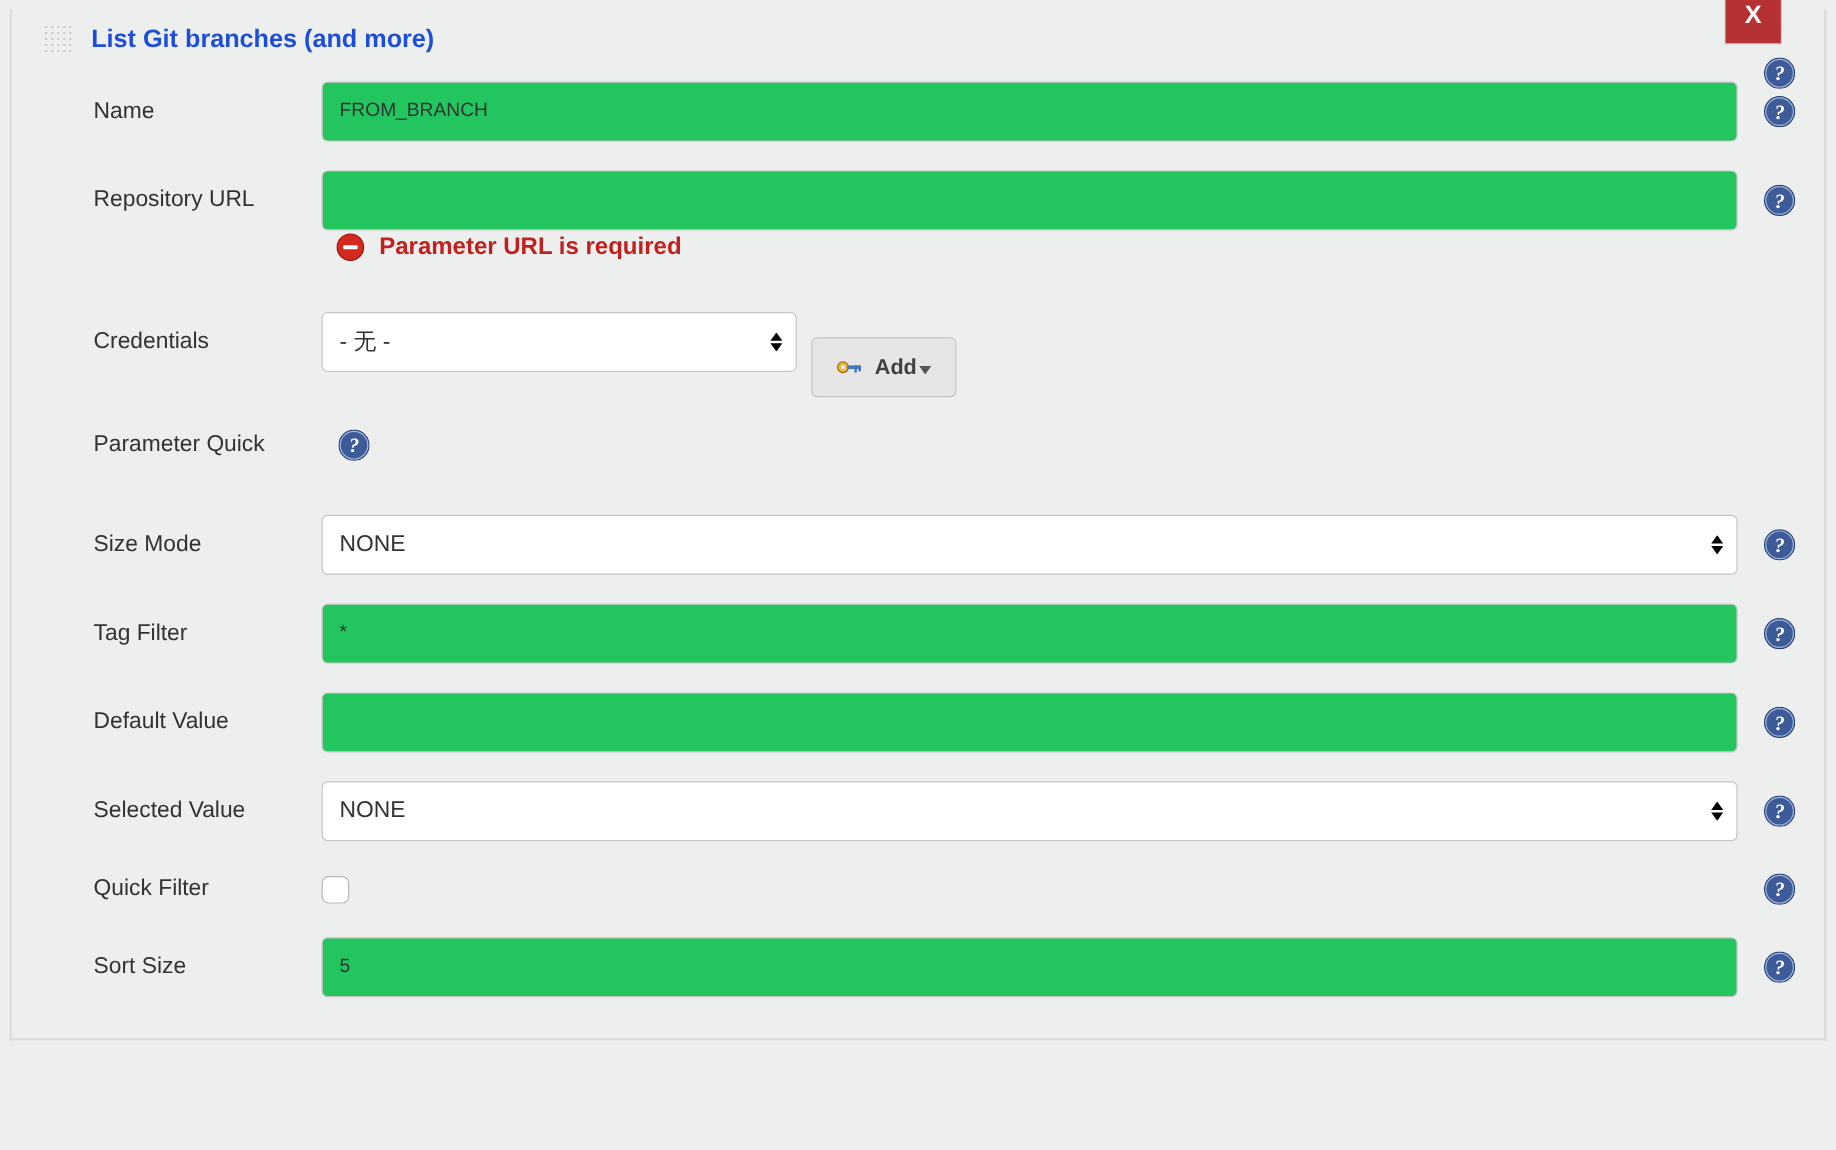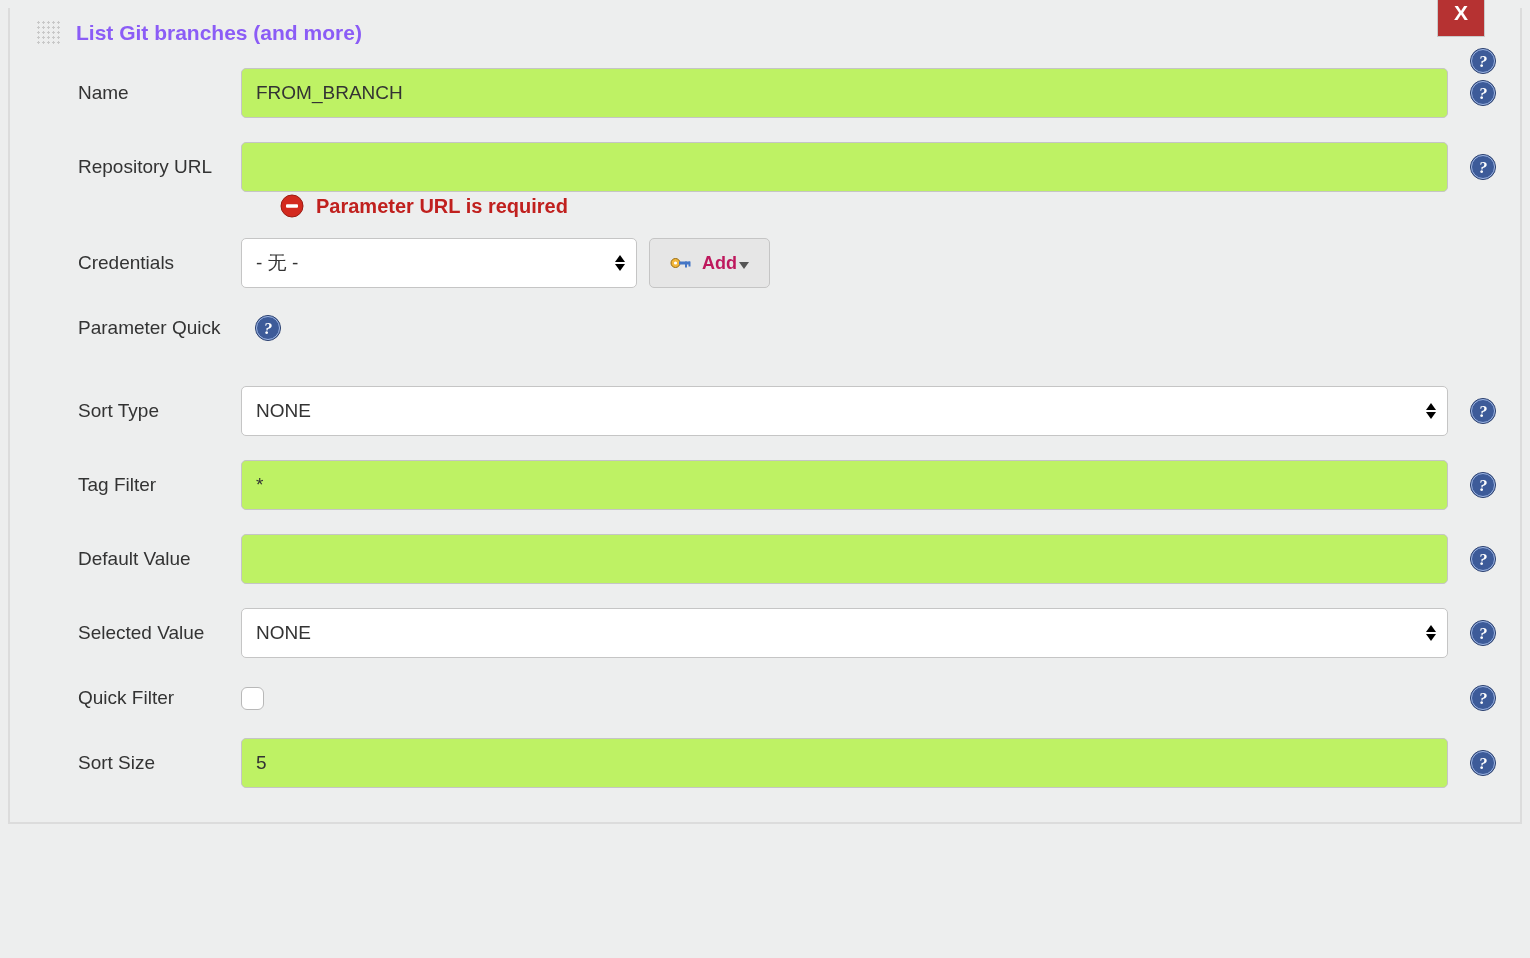--- a/index.html
+++ b/index.html
@@ -30,21 +30,21 @@
     background-image:
       radial-gradient(#c8c8c8 1.2px, transparent 1.2px);
     background-size: 5px 5px;
     background-position: 0 0;
     flex: none;
     cursor: move;
   }
   .panel-title {
     font-weight: 700;
     font-size: 21px;
-    color: #8b5cf6;
+    color: #1d4ed8;
   }
   .close-btn {
     position: absolute;
     top: -18px;
     right: 36px;
     width: 46px;
     height: 46px;
     background: #b63232;
     color: #fff;
     font-weight: 700;
@@ -59,21 +59,21 @@
   .form {
     padding: 4px 0 2px 0;
   }
   .row {
     display: flex;
     align-items: center;
     padding: 12px 0;
     min-height: 56px;
   }
   .label-col {
-    width: 231px;
+    width: 258px;
     flex: none;
     padding-left: 68px;
     color: #333;
     font-size: 19px;
   }
   .input-col {
     flex: 1;
     display: flex;
     align-items: center;
     gap: 12px;
@@ -85,22 +85,22 @@
     display: flex;
     justify-content: flex-start;
     padding-left: 14px;
   }
   input[type=text].tf {
     width: 100%;
     height: 50px;
     border: 1px solid #c5c5c5;
     border-radius: 5px;
     padding: 0 14px;
-    font-size: 19px;
-    background: #bef264;
+    font-size: 16px;
+    background: #22c55e;
     color: #333;
   }
   .select-wrap {
     position: relative;
     display: inline-block;
     background: #fff;
     border: 1px solid #c5c5c5;
     border-radius: 5px;
     height: 50px;
   }
@@ -159,24 +159,25 @@
   }
   .add-btn {
     display: inline-flex;
     align-items: center;
     gap: 10px;
     height: 50px;
     padding: 0 20px;
     border: 1px solid #c5c5c5;
     border-radius: 5px;
     background: #e6e6e6;
-    color: #be185d;
+    color: #404040;
     font-weight: 700;
     font-size: 18px;
     cursor: pointer;
+    margin-top: 43px;
   }
   .add-btn .key-icon { width: 22px; height: 16px; display:inline-block; }
   .add-btn .drop-caret { margin-left: -8px; }
 </style>
 </head>
 <body>
 
 <div class="panel">
 
   <button class="close-btn">X</button>
@@ -285,21 +286,21 @@
             <circle cx="13" cy="13" r="11.5" fill="none" stroke="#9fb6e3" stroke-width="1"></circle>
             <text x="13" y="19" text-anchor="middle" font-family="Georgia,serif" font-weight="bold" font-style="italic" font-size="17" fill="#fff">?</text>
           </svg>
         </span>
       </div>
     </div>
 
     <div style="height:18px;"></div>
 
     <div class="row">
-      <div class="label-col">Sort Type</div>
+      <div class="label-col">Size Mode</div>
       <div class="input-col">
         <div class="select-wrap full">
           <div class="sel-text">NONE</div>
           <div class="sel-arrows">
             <svg width="12" height="8" viewBox="0 0 12 8">
                 <polygon points="6,0 11,7 1,7" fill="#000"></polygon>
               </svg>
             <svg width="12" height="8" viewBox="0 0 12 8">
                 <polygon points="1,1 11,1 6,8" fill="#000"></polygon>
               </svg>

